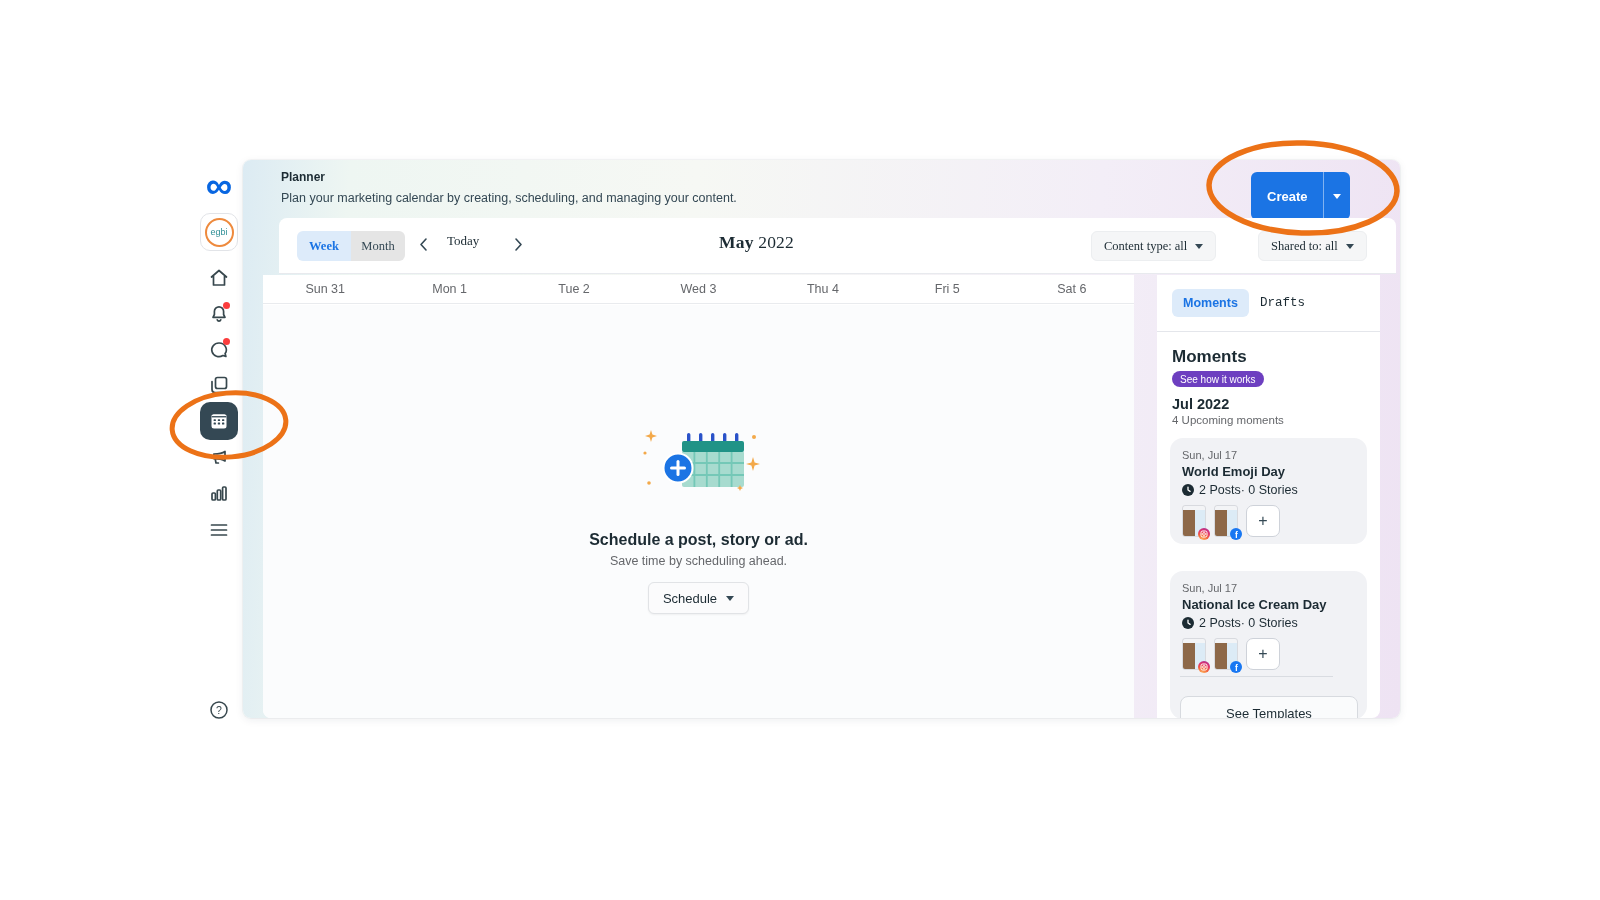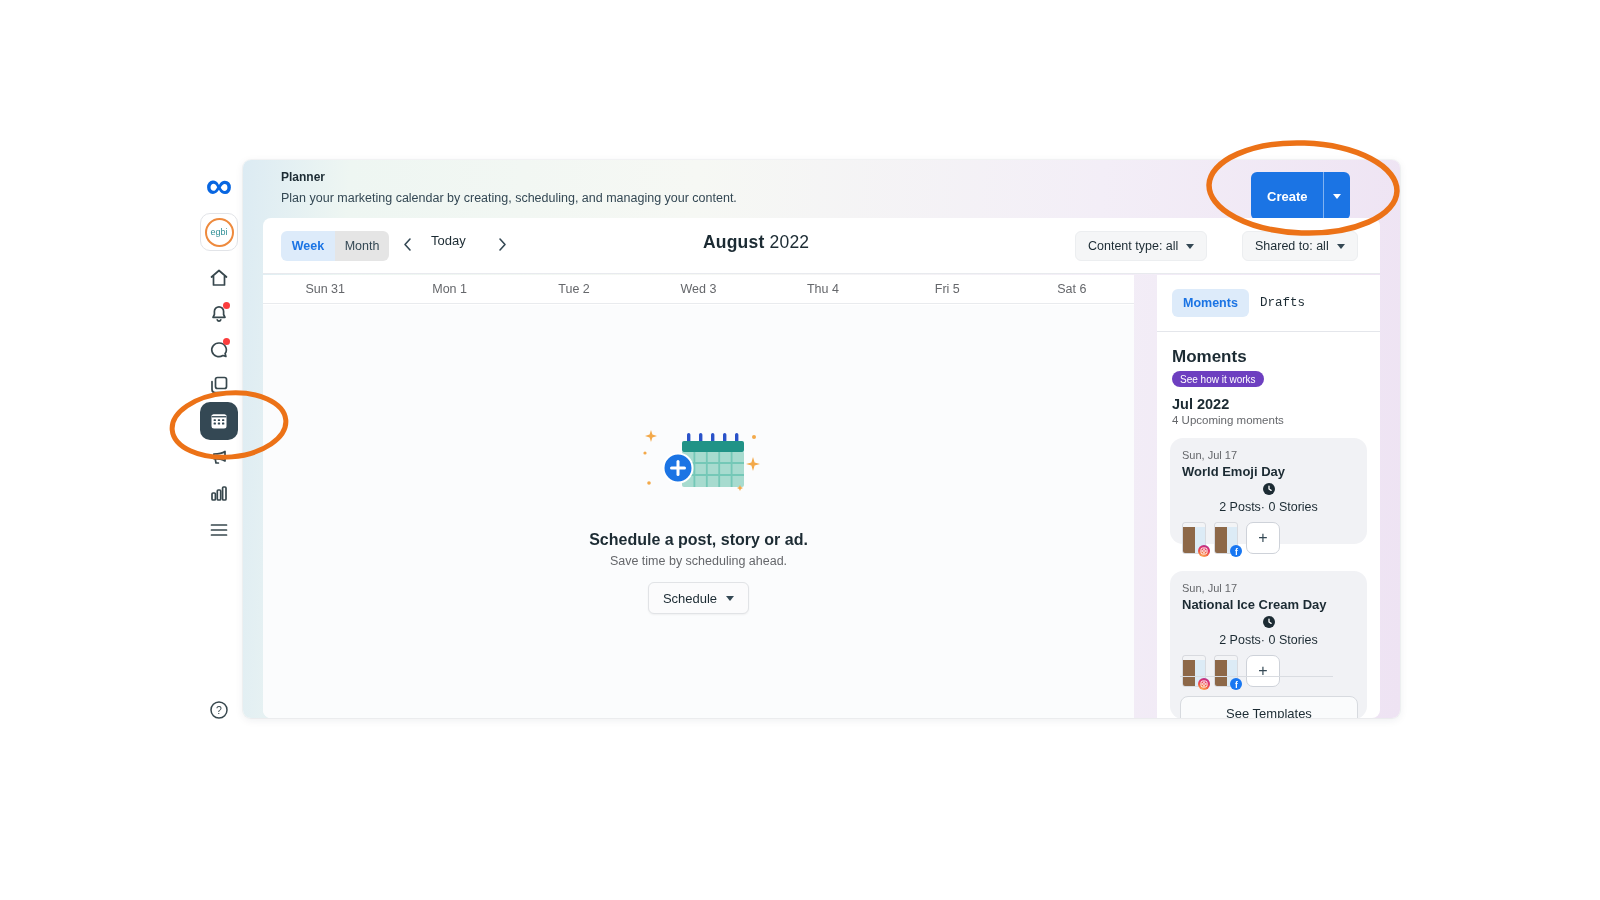--- a/index.html
+++ b/index.html
@@ -14,22 +14,22 @@
   
   .hdr-title { position:absolute; left:38px; top:10px; font-size:12px; font-weight:700; }
   .hdr-sub   { position:absolute; left:38px; top:31px; font-size:12.5px; color:#344854; }
   .create-btn { position:absolute; left:1008px; top:12px; height:48px; display:flex; cursor:pointer;
     border-radius:6px; overflow:hidden; background:var(--c-accent,#1b74e4); color:#fff; }
   .create-main { display:flex; align-items:center; padding:0 16px; font-size:13px; font-weight:600;
     border-right:1px solid rgba(255,255,255,.45); }
   .create-caret { display:flex; align-items:center; justify-content:center; width:26px; }
 
   
-  .toolbar { position:absolute; left:20px; top:58px; width:1117px; height:56px; background:#fff;
-    border-radius:8px 8px 0 0; border-bottom:1px solid #e8eaee; }
+  .toolbar { position:absolute; left:36px; top:58px; width:1117px; height:56px; background:#fff;
+    border-radius:8px 8px 0 0; border-bottom:1px solid #e8eaee;font-family:Liberation Serif, serif; }
   .cal   { position:absolute; left:20px; top:115px; width:871px; height:443px; background:#fff;
     border-radius:0 0 0 8px; overflow:hidden; }
   .panel { position:absolute; left:914px; top:115px; width:223px; height:443px; background:#fff;
     border-radius:0 0 8px 0; overflow:hidden; }
 
   
   .seg { position:absolute; left:18px; top:13px; height:30px; display:flex; border-radius:6px; overflow:hidden; }
   .seg button { border:none; width:54px; font-size:12.5px; cursor:pointer; font-family:inherit; }
   .seg-week  { background:var(--c-accent_light,#dcebfa); color:var(--c-accent,#1877f2); font-weight:600; }
   .seg-month { background:#e5e5e5; color:#344854; }
@@ -70,21 +70,21 @@
   .p-badge { position:absolute; left:15px; top:96px; height:16px; padding:0 8px; border-radius:9px;
     background:var(--c-badge_purple,#6d3fc0); color:#fff; font-size:10px; display:inline-flex;
     align-items:center; cursor:pointer; border:none; font-family:inherit; }
   .p-period { position:absolute; left:15px; top:121px; font-size:14.5px; font-weight:700; }
   .p-upcoming { position:absolute; left:15px; top:139px; font-size:11.5px; color:#65676b; }
   .moment-card { position:absolute; left:13px; width:197px; background:#f1f2f5; border-radius:13px;
     padding:11px 12px; }
   .mc1 { top:163px; height:106px; } .mc2 { top:296px; height:148px; }
   .mc-date { font-size:11px; color:#65676b; }
   .mc-title { font-size:13px; font-weight:700; margin-top:3px; }
-  .mc-stats { font-size:12.5px; margin-top:4px; display:flex; align-items:center; gap:5px;flex-direction:column; }
+  .mc-stats { font-size:12.5px; margin-top:4px; display:flex; align-items:center; gap:5px; }
   .mc-thumbs { display:flex; align-items:flex-start; gap:8px; margin-top:8px; }
   .thumb { position:relative; width:24px; height:32px; border-radius:3px; border:1px solid #d8dadf;
     background:linear-gradient(180deg,#f3f4f6 0 4px,rgba(0,0,0,0) 4px),
                linear-gradient(90deg,#8d6848 0 54%,#dcebf6 54%); background-color:#fff; }
   .thumb .badge { position:absolute; right:-5px; bottom:-4px; }
   .mc-add { width:34px; height:32px; background:#fff; border:1px solid #ced2d9; border-radius:7px;
     font-size:16px; color:#344854; cursor:pointer; line-height:1; font-family:inherit; }
   .tpl-div { position:absolute; left:23px; top:401px; width:153px; height:1px; background:#d9dce1; }
   .tpl-btn { position:absolute; left:23px; top:421px; width:178px; height:34px; background:#fafbfc;
     border:1px solid #d7dadf; border-radius:8px; font-size:13px; color:#1c2b33; cursor:pointer; font-family:inherit; }
@@ -241,21 +241,21 @@
           <path d="M8 2 L3 7.5 L8 13"></path>
         </svg>
     </button>
     <button class="today">Today</button>
     <button class="tb-nav tb-next">
       <svg width="10" height="15" viewBox="0 0 10 15" fill="none" stroke="#344854" stroke-width="1.6" stroke-linecap="round" stroke-linejoin="round">
           <path d="M2 2 L7 7.5 L2 13"></path>
         </svg>
     </button>
     <div class="cal-title">
-      <span class="b">August</span>
+      <span class="b">May</span>
       <span>2022</span>
     </div>
     <button class="filter f1">
       <span>Content type: all</span>
       <span class="caret"></span>
     </button>
     <button class="filter f2">
       <span>Shared to: all</span>
       <span class="caret"></span>
     </button>

